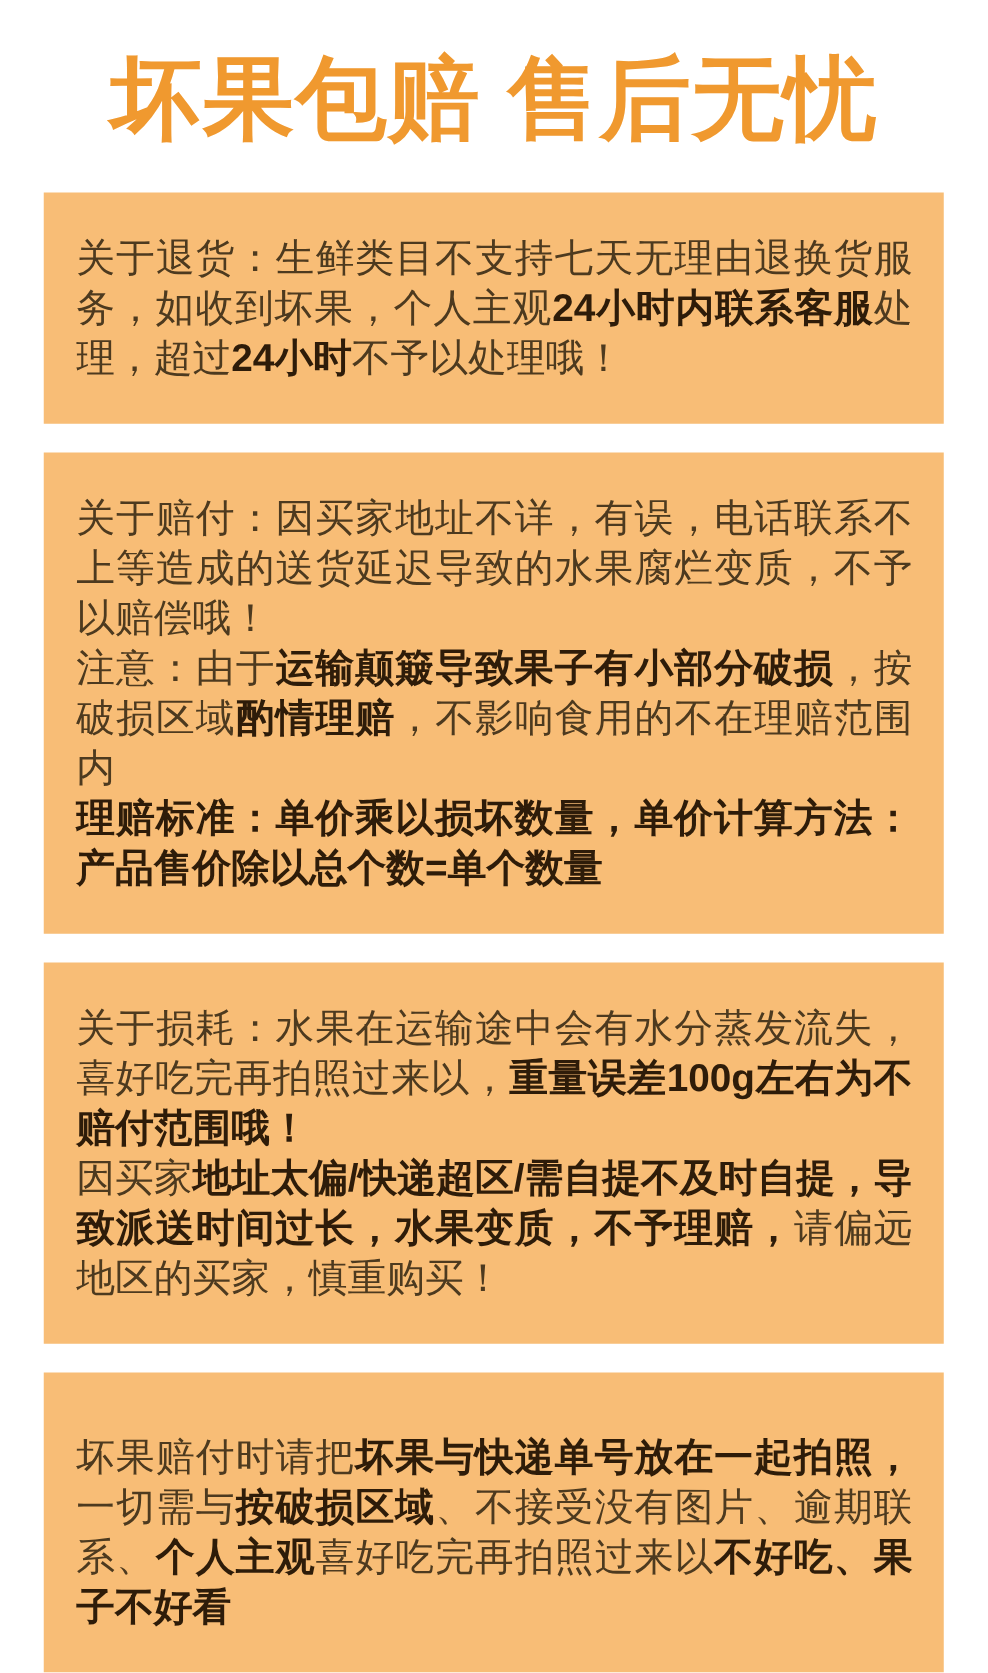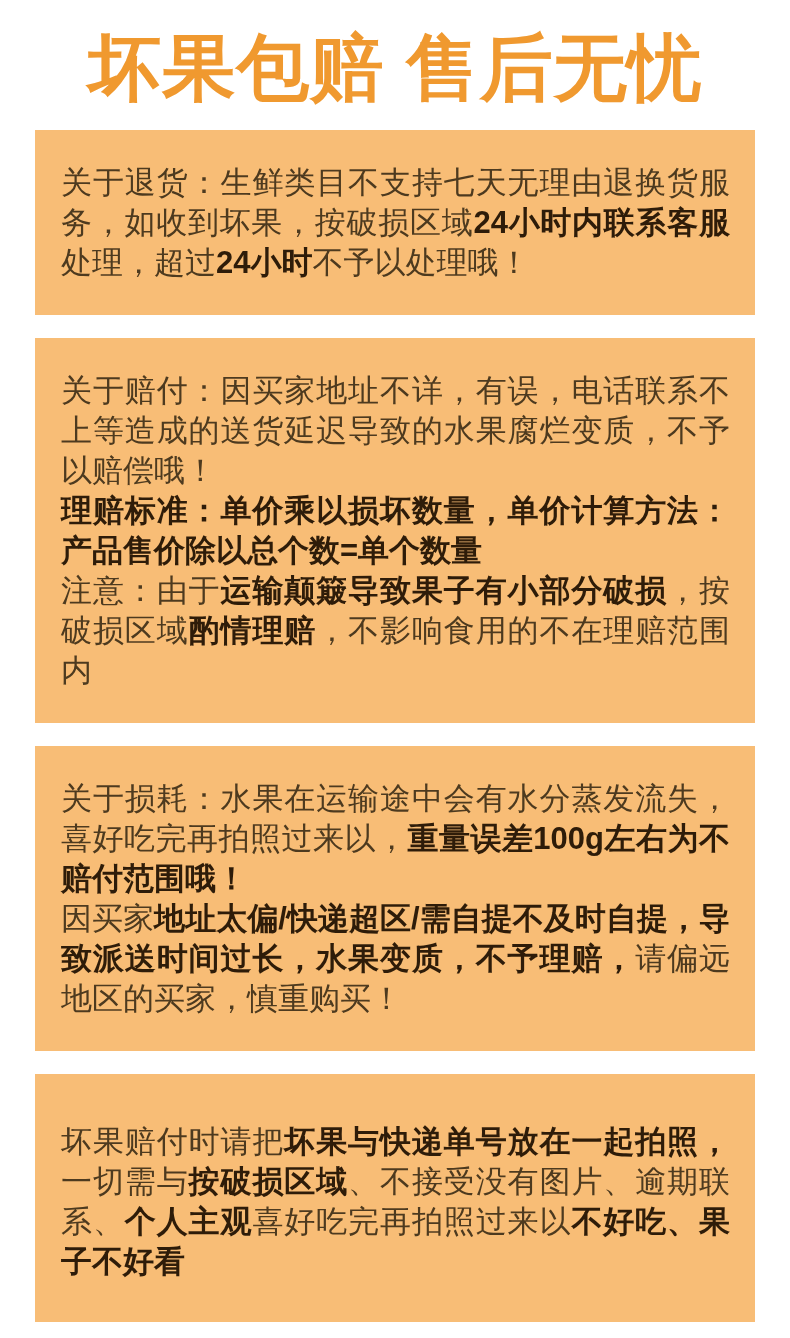--- a/index.html
+++ b/index.html
@@ -10,21 +10,21 @@
   }
   .page {
     position: relative;
     width: 790px;
     height: 1338px;
     margin: 0 auto;
     background: var(--page-bg, #ffffff);
     overflow: hidden;
   }
   .title {
-    margin: 4px;
+    margin: 16px;
     padding-top: 16px;
     height: 104px;
     line-height: 96px;
     text-align: center;
     font-size: 73px;
     font-weight: bold;
     letter-spacing: 1px;
     color: var(--title-color, #F0992F);
     white-space: nowrap;
   }
@@ -61,26 +61,26 @@
     margin-top: 32px;
   }
 </style>
 </head>
 <body>
 
 <div class="page" style="--page-bg: #FFFFFF; --box-bg: #F8BD76; --title-color: #F0992F; --text-color: #4D3A1F; --bold-color: #2E1C09;">
   <h1 class="title">坏果包赔 售后无忧</h1>
   <div class="sections">
       <div class="policy-box">
-        <p class="policy-paragraph"><span class="seg">关于退货：生鲜类目不支持七天无理由退换货服务，如收到坏果，按破损区域</span><span class="seg bold">24小时内联系客服</span><span class="seg">处理，超过</span><span class="seg bold">24小时</span><span class="seg">不予以处理哦！</span></p>
+        <p class="policy-paragraph"><span class="seg">关于退货：生鲜类目不支持七天无理由退换货服务，如收到坏果，个人主观</span><span class="seg bold">24小时内联系客服</span><span class="seg">处理，超过</span><span class="seg bold">24小时</span><span class="seg">不予以处理哦！</span></p>
       </div>
       <div class="policy-box">
         <p class="policy-paragraph"><span class="seg">关于赔付：因买家地址不详，有误，电话联系不上等造成的送货延迟导致的水果腐烂变质，不予以赔偿哦！</span></p>
+        <p class="policy-paragraph"><span class="seg">注意：由于</span><span class="seg bold">运输颠簸导致果子有小部分破损</span><span class="seg">，按破损区域</span><span class="seg bold">酌情理赔</span><span class="seg">，不影响食用的不在理赔范围内</span></p>
         <p class="policy-paragraph"><span class="seg bold">理赔标准：单价乘以损坏数量，单价计算方法：产品售价除以总个数=单个数量</span></p>
-        <p class="policy-paragraph"><span class="seg">注意：由于</span><span class="seg bold">运输颠簸导致果子有小部分破损</span><span class="seg">，按破损区域</span><span class="seg bold">酌情理赔</span><span class="seg">，不影响食用的不在理赔范围内</span></p>
       </div>
       <div class="policy-box">
         <p class="policy-paragraph"><span class="seg">关于损耗：水果在运输途中会有水分蒸发流失，喜好吃完再拍照过来以，</span><span class="seg bold">重量误差100g左右为不赔付范围哦！</span></p>
         <p class="policy-paragraph"><span class="seg">因买家</span><span class="seg bold">地址太偏/快递超区/需自提不及时自提，导致派送时间过长，水果变质，不予理赔，</span><span class="seg">请偏远地区的买家，慎重购买！</span></p>
       </div>
       <div class="policy-box tall-pad">
         <p class="policy-paragraph"><span class="seg">坏果赔付时请把</span><span class="seg bold">坏果与快递单号放在一起拍照，</span><span class="seg">一切需与</span><span class="seg bold">按破损区域</span><span class="seg">、不接受没有图片、逾期联系、</span><span class="seg bold">个人主观</span><span class="seg">喜好吃完再拍照过来以</span><span class="seg bold">不好吃、果子不好看</span></p>
       </div>
     </div>
 </div>

